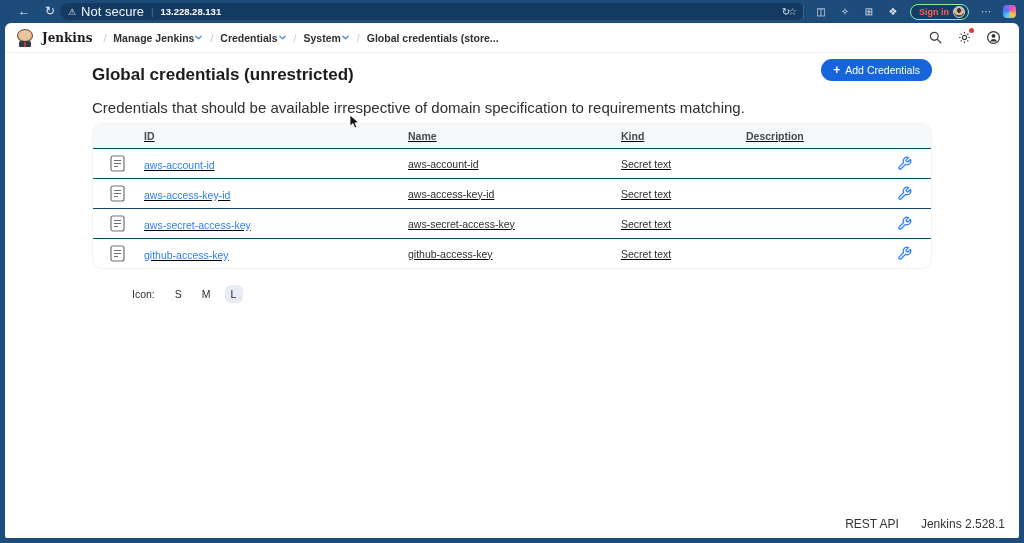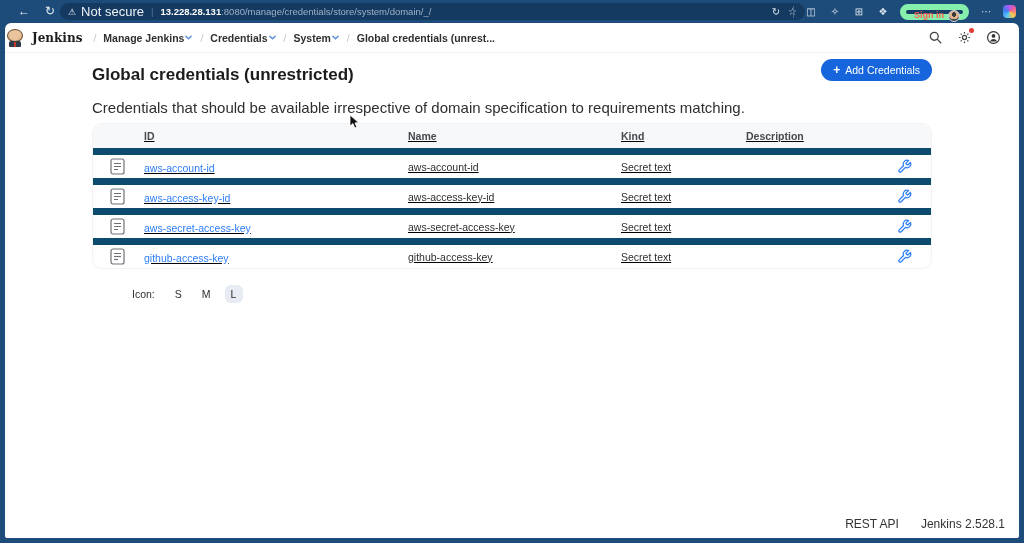--- a/index.html
+++ b/index.html
@@ -35,22 +35,22 @@
   .url-host { color:#ffffff; font-weight:bold; }
   .url-path { color:#9db1c9; }
   .pill-star { margin-left:auto; font-size:10px; color:#cfdae8; }
   .browser-actions {
     position:absolute; right:8px; top:0; height:23px;
     display:flex; align-items:center; gap:10px;
   }
   .action-glyph { font-size:10px; color:#dbe4ef; width:14px; text-align:center; }
   .v-divider { width:1px; height:12px; background:#4a6villa; background:#49688d; }
   .signin-pill {
-    height:16px; border:6px solid #86efac; border-radius:9px;
-    display:flex; align-items:flex-start; gap:4px; padding:0 3px 0 8px;
+    height:16px; border:1px solid #86efac; border-radius:9px;
+    display:flex; align-items:center; gap:4px; padding:0 3px 0 8px;
     background:#163d66;
   }
   .signin-label { color:#ff5f52; font-size:9px; font-weight:bold; }
   .avatar-mini {
     width:12px; height:12px; border-radius:50%;
     background:radial-gradient(circle at 50% 35%, #3a3a3a 0 28%, #d9b38c 29% 60%, #4a4a4a 61%);
     border:1px solid #c9d4e2;
   }
   .copilot-logo {
     width:13px; height:13px; border-radius:4px;
@@ -59,21 +59,21 @@
 
   
   .page {
     position:absolute; left:5px; right:5px; top:23px; bottom:5px;
     background:#ffffff; border-radius:6px 6px 2px 2px;
   }
 
   
   .jenkins-header {
     height:30px; display:flex; align-items:center;
-    padding:0 18px 0 1px; border-bottom:1px solid #f0f0f0;
+    padding:0 18px 0 11px; border-bottom:1px solid #f0f0f0;
   }
   .jenkins-logo { width:18px; height:18px; position:relative; flex:0 0 auto; }
   .jenkins-logo .head {
     position:absolute; left:1px; top:0; width:16px; height:13px; border-radius:50% 50% 46% 46%;
     background:radial-gradient(circle at 50% 40%, #e9c49c 0 55%, #d8af83 70%, #7a5c45 100%);
     border:1px solid #6b5138;
   }
   .jenkins-logo .body {
     position:absolute; left:3px; bottom:0; width:12px; height:6px;
     background:#2e3a4a; border-radius:2px 2px 1px 1px;
@@ -114,21 +114,21 @@
     margin-top:7px; width:840px; border:1px solid #f1f2f4; border-radius:10px;
     overflow:hidden; background:#fff;
   }
   .t-row {
     display:grid; grid-template-columns:51px 264px 213px 125px 151px 36px;
     align-items:center;
     text-decoration:underline;
   }
   .t-head { background:#f7f8fa; height:24px; }
   .t-head .cell { font-size:10.5px; font-weight:600; color:#45494e; }
-  .t-body-row { height:30px; border-top:7px solid #0c4a6e; background:#fff; }
+  .t-body-row { height:30px; border-top:1px solid #0c4a6e; background:#fff; }
   .cell { overflow:hidden; white-space:nowrap; }
   .cell-icon { display:flex; justify-content:flex-start; padding-left:17px; }
   .doc-icon svg { width:15px; height:17px; display:block; }
   .id-link { font-size:10.5px; color:#2d7ef7; text-decoration:none; cursor:pointer; }
   .cell-text { font-size:10.5px; color:#2f2f2f; }
   .cell-action { display:flex; justify-content:flex-start; }
   .wrench svg { width:15px; height:15px; display:block; }
 
   
   .icon-size { display:flex; align-items:center; margin-top:16px; font-size:10.5px; color:#2f2f2f;margin-left:40px; }
@@ -155,21 +155,20 @@
 
 <div class="browser-bar">
   <div class="nav-btn nav-back">←</div>
   <div class="nav-btn nav-reload">↻</div>
 
   <div class="address-pill">
     <span class="warn-icon">⚠</span>
     <span class="not-secure">Not secure</span>
     <span class="pill-divider">|</span>
     <span class="url-host">13.228.28.131</span>
-      <span class="url-path">:8080/manage/credentials/store/system/domain/_/</span>
     <span class="pill-star">☆</span>
   </div>
 
   <div class="browser-actions">
     <span class="action-glyph">↻</span>
     <span class="v-divider"></span>
     <span class="action-glyph">◫</span>
     <span class="action-glyph">✧</span>
     <span class="action-glyph">⊞</span>
     <span class="action-glyph">❖</span>
@@ -211,21 +210,21 @@
     <span class="crumb-sep">/</span>
     <span class="crumb">
       <span class="crumb-label">System</span>
       <svg class="chev" viewBox="0 0 10 10" fill="none" stroke="#5f8fd6" stroke-width="1.6" stroke-linecap="round">
           <polyline points="2,3.5 5,6.5 8,3.5"></polyline>
         </svg>
     </span>
 
     <span class="crumb-sep">/</span>
     <span class="crumb">
-      <span class="crumb-label">Global credentials (unrest...</span>
+      <span class="crumb-label">Global credentials (store...</span>
     </span>
 
     <div class="header-actions">
       <div class="hicon">
         <svg viewBox="0 0 16 16" fill="none" stroke="#444" stroke-width="1.4" stroke-linecap="round">
             <circle cx="6.7" cy="6.7" r="4.2"></circle>
             <line x1="10" y1="10" x2="13.6" y2="13.6"></line>
           </svg>
       </div>
       <div class="hicon">

